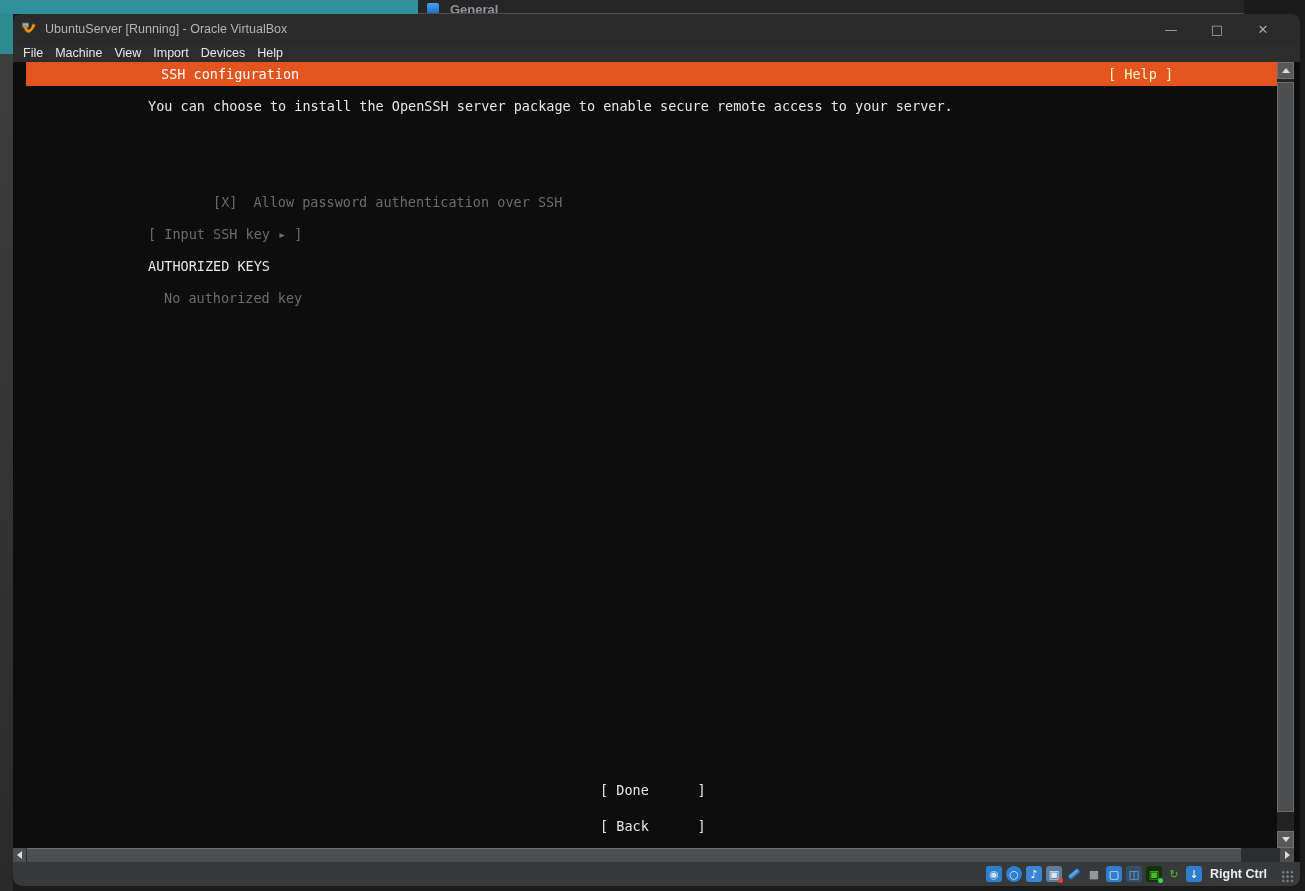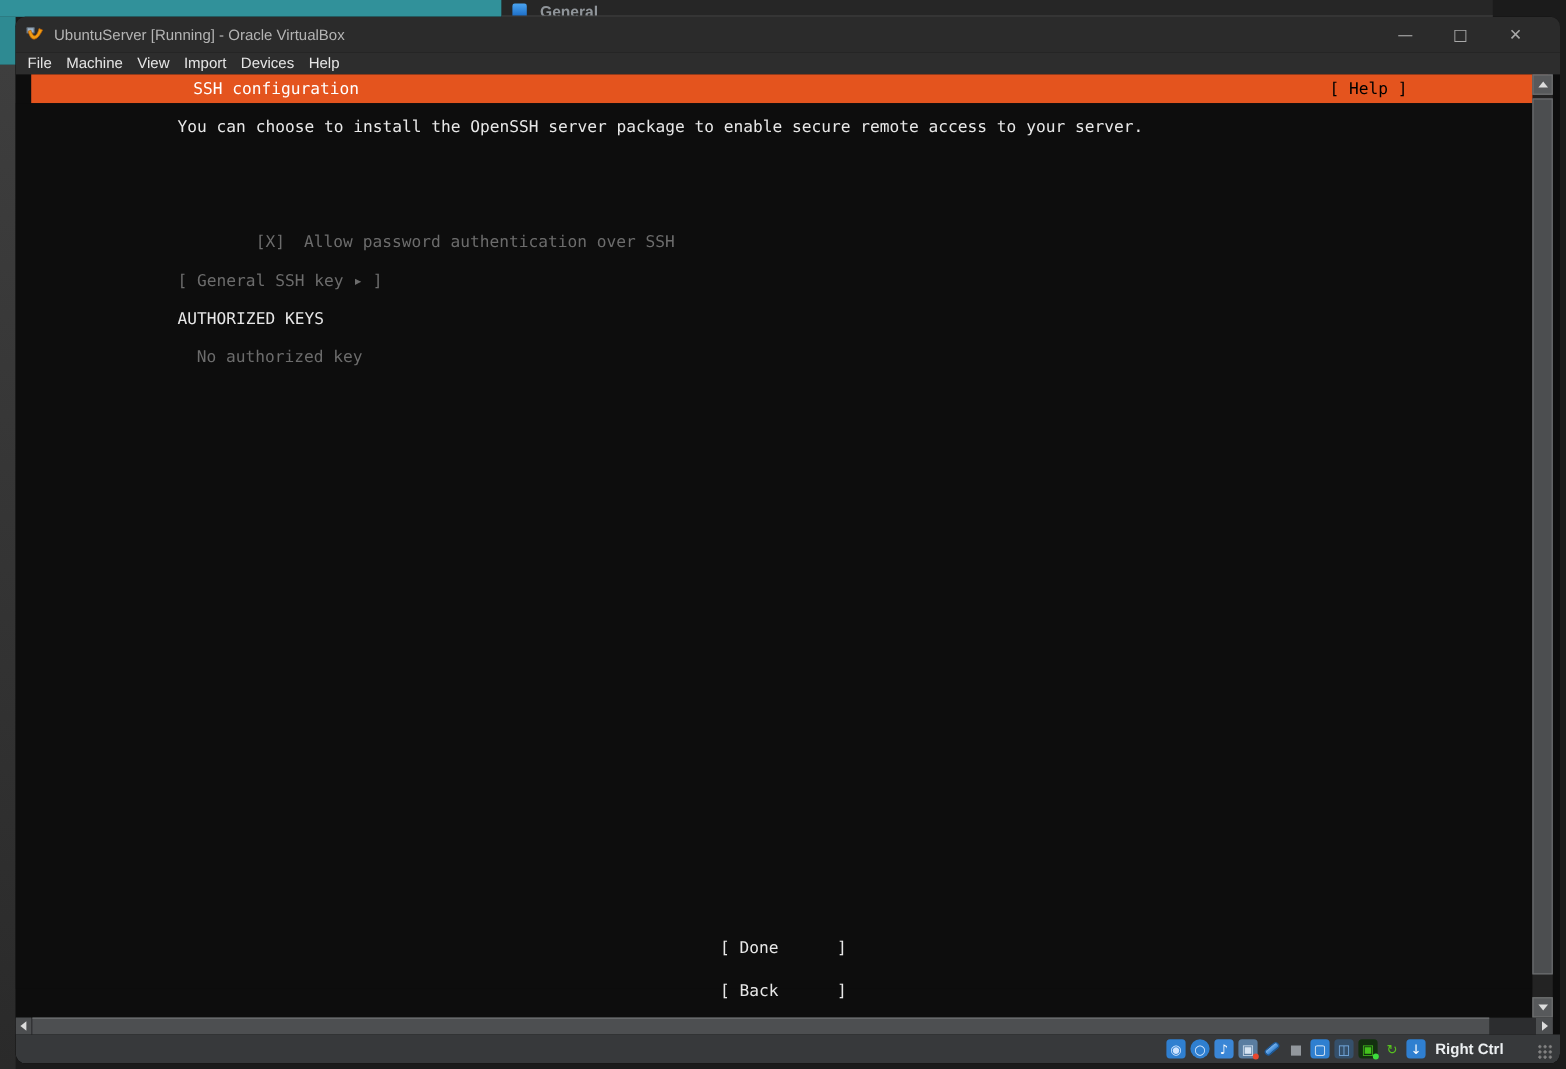--- a/index.html
+++ b/index.html
@@ -31,21 +31,21 @@
              color:#a9a9a9; font-size:13px; font-family:"DejaVu Sans", sans-serif; }
 
   .menubar { position:absolute; left:0; top:30px; width:100%; height:18px; background:#2d2d2d;
              display:flex; align-items:center; padding-left:4px; }
   .menu-item { padding:0 6px; font-size:12.5px; color:#e6e6e6; line-height:18px; }
 
   
   .inst-header { position:absolute; left:13px; top:48px; width:1264px; height:24px; background:#e4541e; }
   .mono { font-family:"DejaVu Sans Mono", monospace; font-size:13.5px; line-height:16px; white-space:pre; }
   .inst-title { position:absolute; left:135px; top:4px; color:#ffffff; }
-  .help-btn   { position:absolute; left:1082px; top:4px; color:#000000; }
+  .help-btn   { position:absolute; left:1082px; top:4px; color:#fef9c3; }
 
   
   .vm-screen { position:absolute; left:0; top:72px; width:1264px; height:738px; background:#0d0d0d; }
   .line { position:absolute; left:135px; }
   .white { color:#e7e7e7; }
   .dim   { color:#6c6c6c; }
   .opt-label { margin-left:16px; }
 
   
   .v-scrollbar { position:absolute; left:1264px; top:48px; width:17px; height:786px; background:#232323; }
@@ -72,21 +72,21 @@
                padding-right:6px; }
   .sb-icons { display:flex; align-items:center; gap:4px; margin-right:8px; }
   .sb-icon { width:16px; height:16px; display:flex; align-items:center; justify-content:center;
              font-family:"DejaVu Sans", sans-serif; font-size:11px; position:relative; line-height:1; }
   .sb-icon.sq { border-radius:3px; }
   .sb-icon.circle { border-radius:50%; }
   .sb-icon.usb-shape { }
   .usb-body { width:14px; height:6px; border-radius:3px; background:linear-gradient(#7db6ef,#2f7fd0);
               transform:rotate(-40deg); border:1px solid #1d5c9e; }
   .sb-dot { position:absolute; right:-1px; bottom:-1px; width:5px; height:5px; border-radius:50%; }
-  .hostkey { font-size:12.5px; font-weight:600; color:#eceff1; margin-right:28px; }
+  .hostkey { font-size:12.5px; font-weight:600; color:#eceff1; margin-right:14px; }
   .grip { width:13px; height:13px; align-self:flex-end; margin-bottom:3px;
           background-image:radial-gradient(circle, #858585 1.1px, transparent 1.3px);
           background-size:4.4px 4.4px; }
 </style>
 </head>
 <body>
 
 <div id="desktop">
 
   <div class="teal-top"></div>
@@ -130,21 +130,21 @@
 
     <div class="vm-screen">
 
       <div class="mono line white" style="top:12px">You can choose to install the OpenSSH server package to enable secure remote access to your server.</div>
 
 
       <div class="mono line dim" style="top:92px">
         <span>[X]</span><span class="opt-label">Allow password authentication over SSH</span>
       </div>
 
-      <div class="mono line dim" style="top:140px">[ General SSH key ▸ ]</div>
+      <div class="mono line dim" style="top:140px">[ Input SSH key ▸ ]</div>
 
       <div class="mono line white" style="top:172px">AUTHORIZED KEYS</div>
 
       <div class="mono line dim" style="top:204px; left:151px">No authorized key</div>
 
       <div class="mono line white" style="top:696px; left:587px">[ Done      ]</div>
 
       <div class="mono line white" style="top:732px; left:587px">[ Back      ]</div>
     </div>
 

